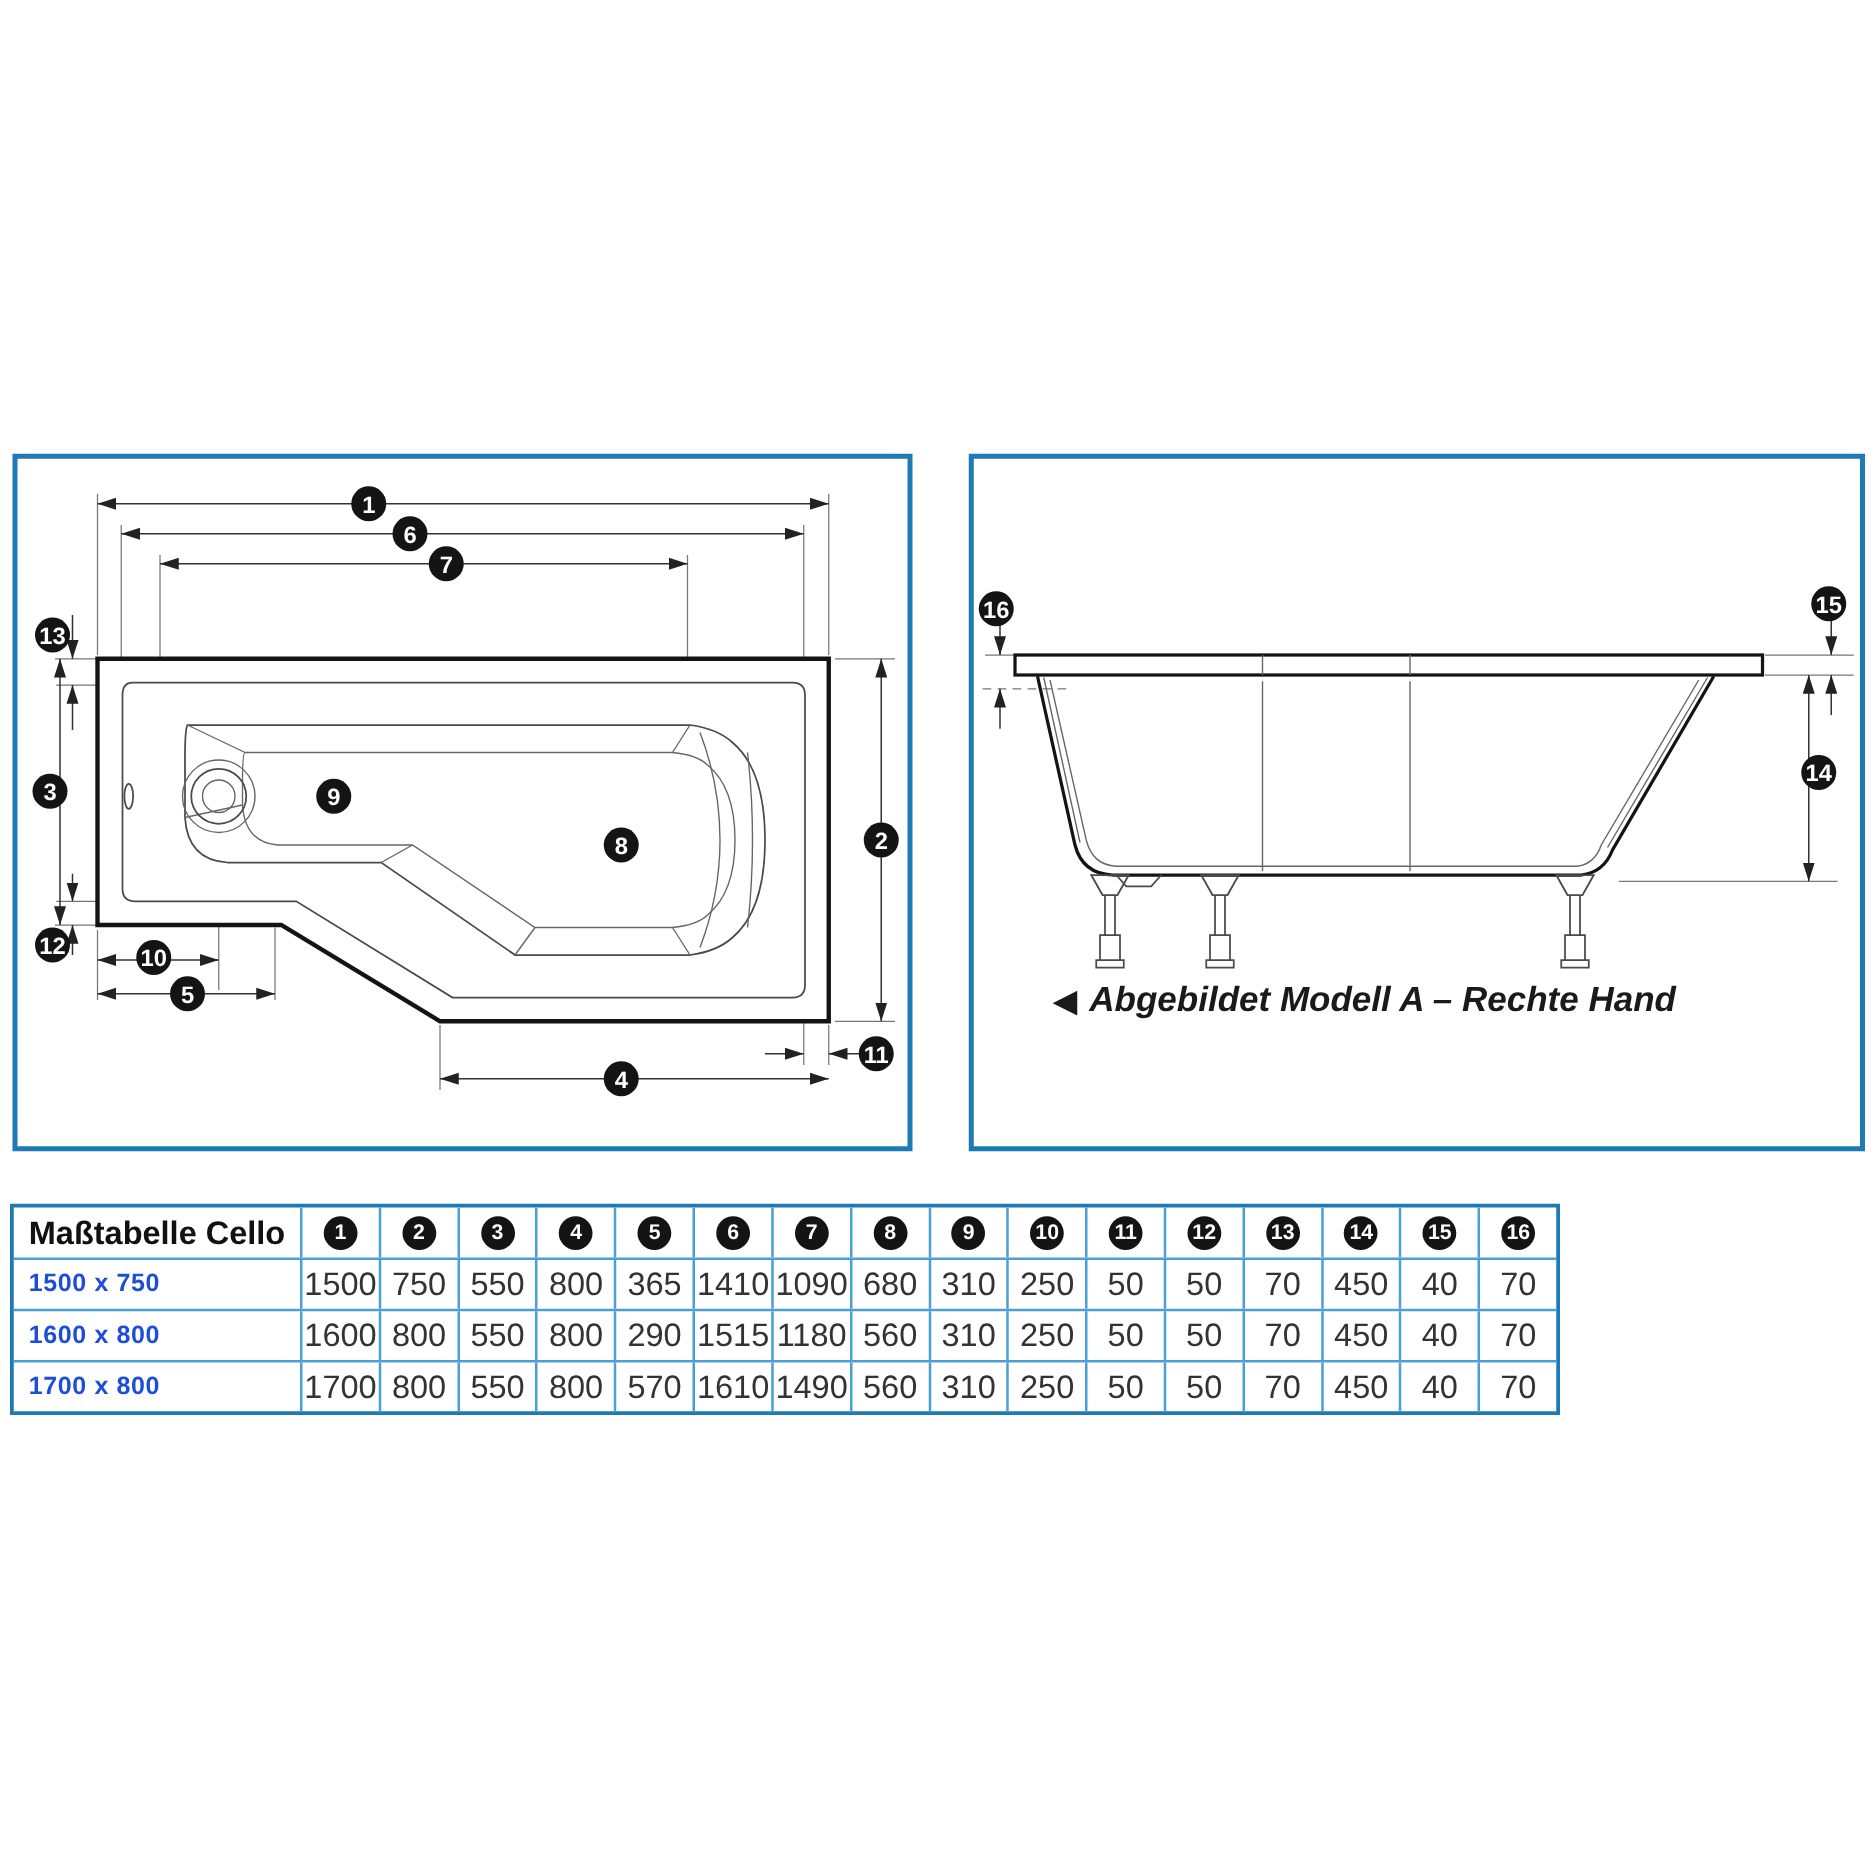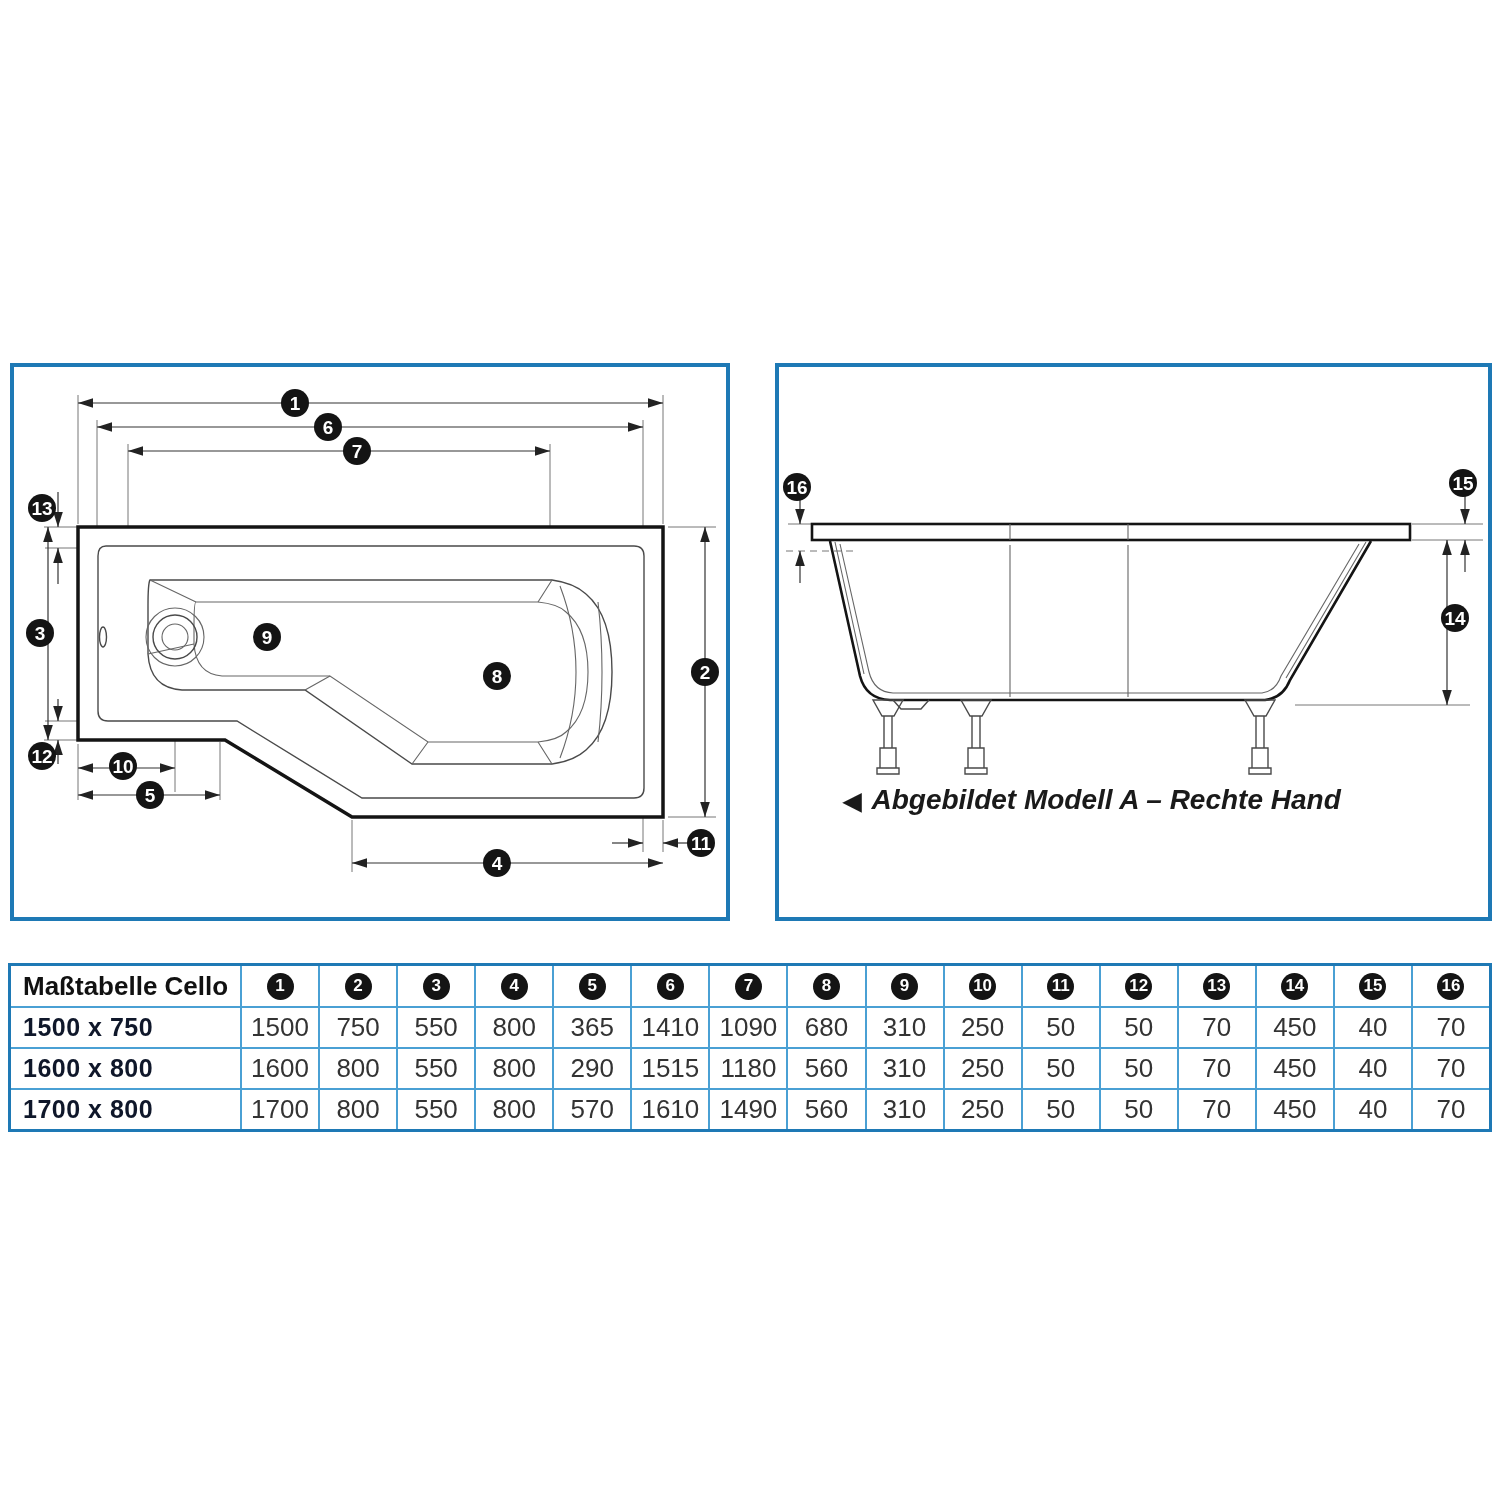--- a/index.html
+++ b/index.html
@@ -22,30 +22,30 @@
               font-family:"Liberation Sans",sans-serif;}
 
   
   .notes{position:absolute;left:32px;top:416px;width:650px;color:#1a1a1a;
          font-weight:bold;font-style:italic;font-size:28px;line-height:1.2;margin-left:32px;}
   .notes .tri{font-style:normal;font-size:24px;margin-right:10px;}
   .note-l1{margin-bottom:22px;}
   .note-rest{margin-left:34px;line-height:1.25;}
 
   
-  .dim-table{position:absolute;left:8px;top:963px;width:1484px;border:3px solid #1e79b5;
+  .dim-table{position:absolute;left:8px;top:963px;width:1240px;border:3px solid #1e79b5;
              box-sizing:border-box;background:#fff;}
   .tr{display:grid;grid-template-columns:229px repeat(16,1fr);}
   .tr + .tr{border-top:2px solid #4aa0d4;}
   .tc{border-left:2px solid #4aa0d4;display:flex;align-items:center;justify-content:center;
       height:39px;font-size:26px;color:#333;}
   .th-row .tc{height:40px;}
   .tc.first{border-left:none;justify-content:flex-start;padding-left:12px;}
   .t-title{font-weight:bold;color:#111;font-size:26px;}
-  .rl{font-weight:bold;color:#0f172a;font-size:25px;letter-spacing:0.5px;}
+  .rl{font-weight:bold;color:#1d4ed8;font-size:20px;letter-spacing:0.5px;}
   .badge-sm{width:27px;height:27px;border-radius:50%;background:#141414;color:#fff;
             font-size:17px;font-weight:bold;display:flex;align-items:center;justify-content:center;}
 </style>
 </head>
 <body>
 
 <div class="page">
 
   <div class="panel" id="panel-top">
     <svg width="712" height="550" viewBox="14 367 712 550">

